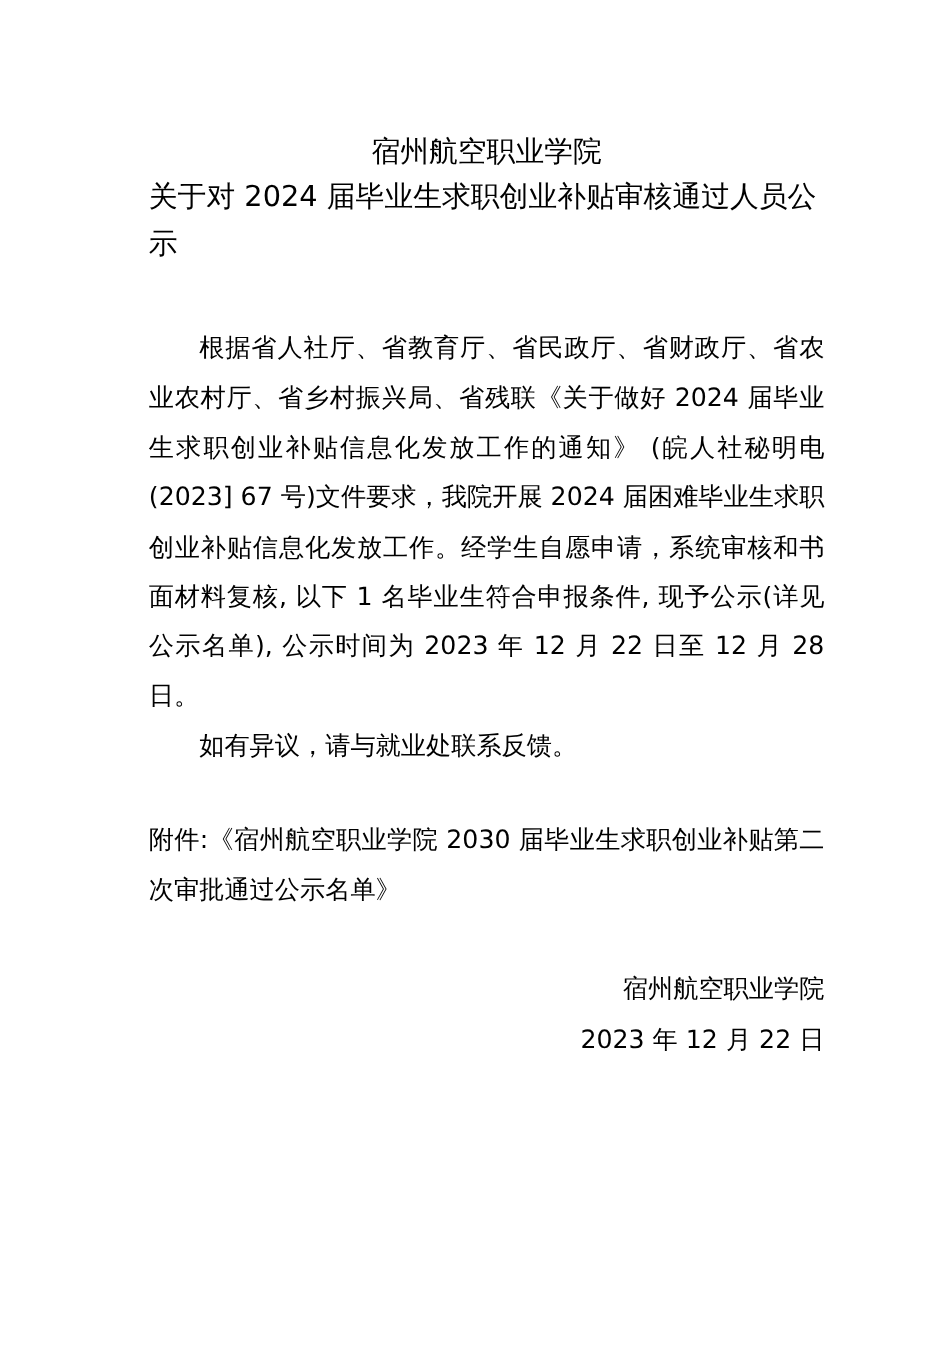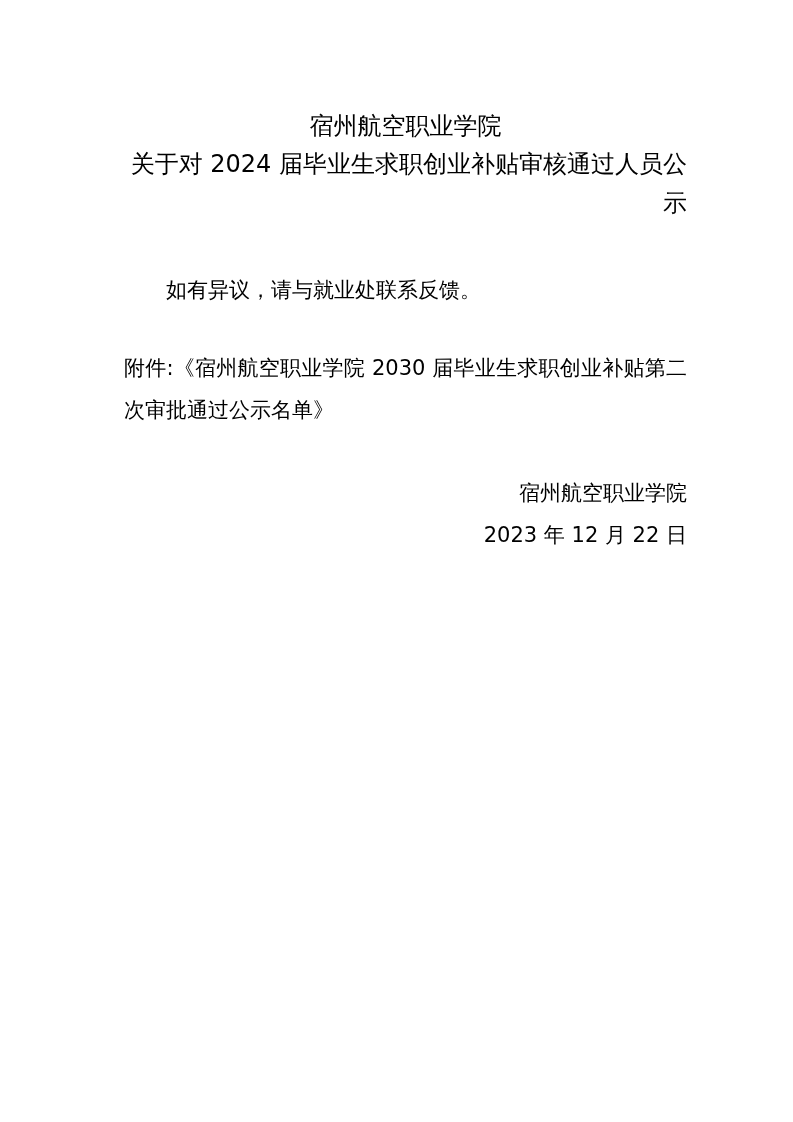--- a/index.html
+++ b/index.html
@@ -26,21 +26,21 @@
     font-size: 24px;
     line-height: 38px;
     font-weight: 400;
     text-align: center;
   }
   .doc-title-main {
     margin: 0;
     font-size: 24px;
     line-height: 39px;
     font-weight: 400;
-    text-align: right;
+    text-align: left;
   }
   .body-block {
     margin-top: 47px;
   }
   .body-para {
     margin: 0;
     text-indent: 2em;
     text-align: justify;
     text-justify: inter-character;
   }
@@ -60,20 +60,21 @@
 </head>
 <body>
 
 <div class="page" style="--text-color: #000000; --page-bg: #ffffff;">
 
   <h1 class="doc-title-org">宿州航空职业学院</h1>
 
   <h2 class="doc-title-main">关于对 2024 届毕业生求职创业补贴审核通过人员公示</h2>
 
   <div class="body-block">
+    <p class="body-para">根据省人社厅、省教育厅、省民政厅、省财政厅、省农业农村厅、省乡村振兴局、省残联《关于做好 2024 届毕业生求职创业补贴信息化发放工作的通知》 (皖人社秘明电(2023] 67 号)文件要求，我院开展 2024 届困难毕业生求职创业补贴信息化发放工作。经学生自愿申请，系统审核和书面材料复核, 以下 1 名毕业生符合申报条件, 现予公示(详见公示名单), 公示时间为 2023 年 12 月 22 日至 12 月 28 日。</p>
     <p class="body-para">如有异议，请与就业处联系反馈。</p>
   </div>
 
   <p class="attachment">附件:《宿州航空职业学院 2030 届毕业生求职创业补贴第二次审批通过公示名单》</p>
 
   <div class="signature">
     <p>宿州航空职业学院</p>
     <p>2023 年 12 月 22 日</p>
   </div>
 

